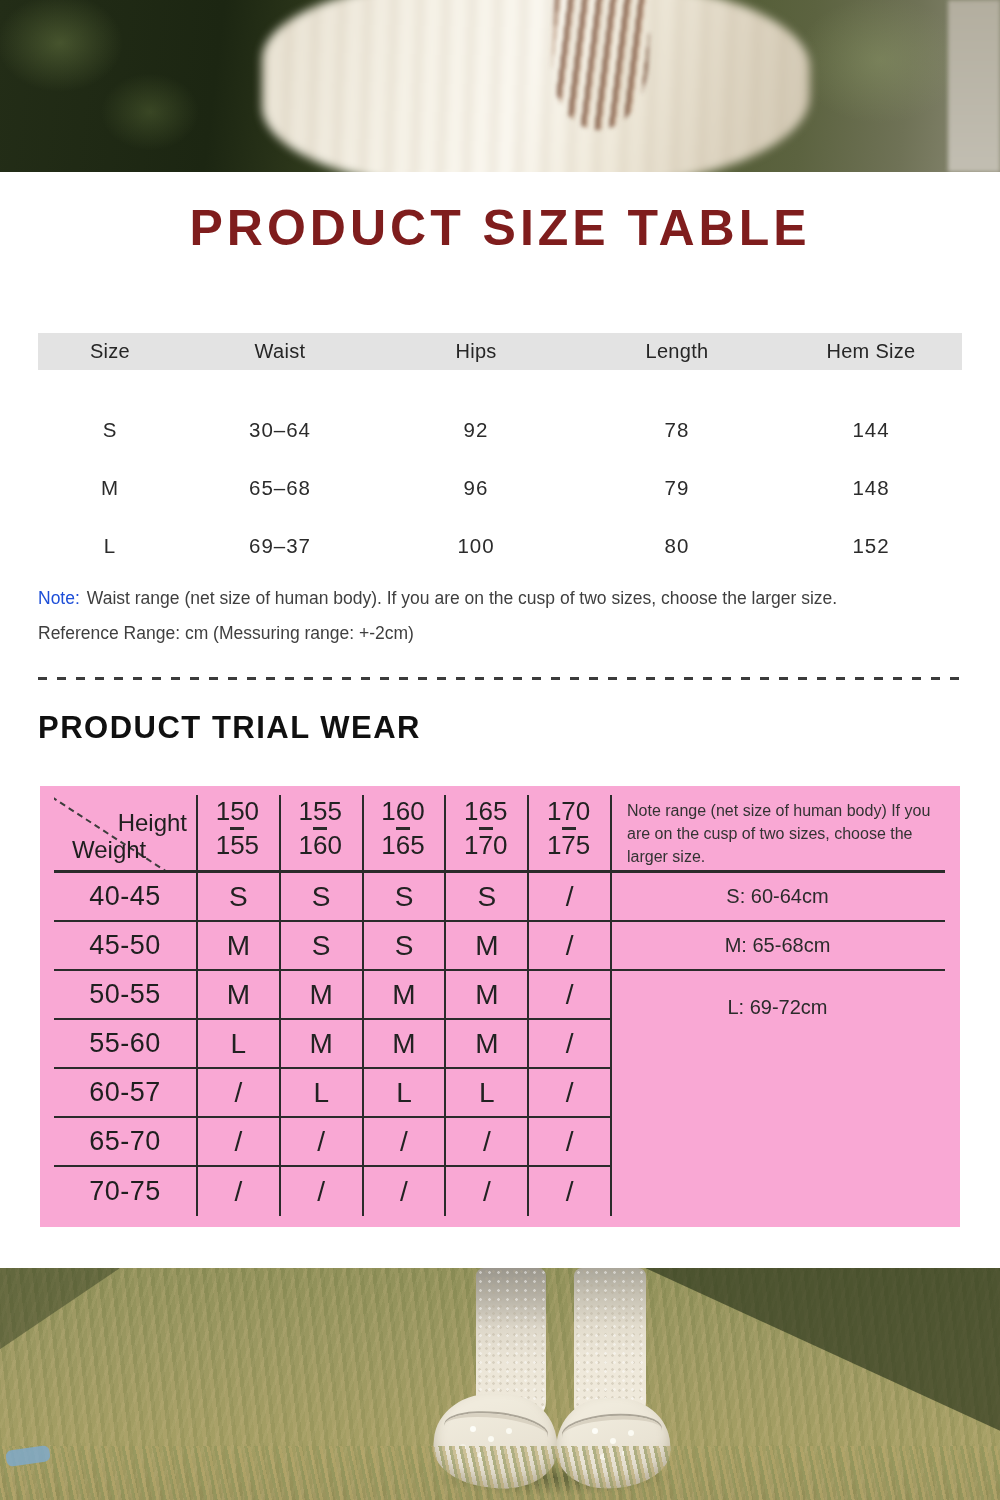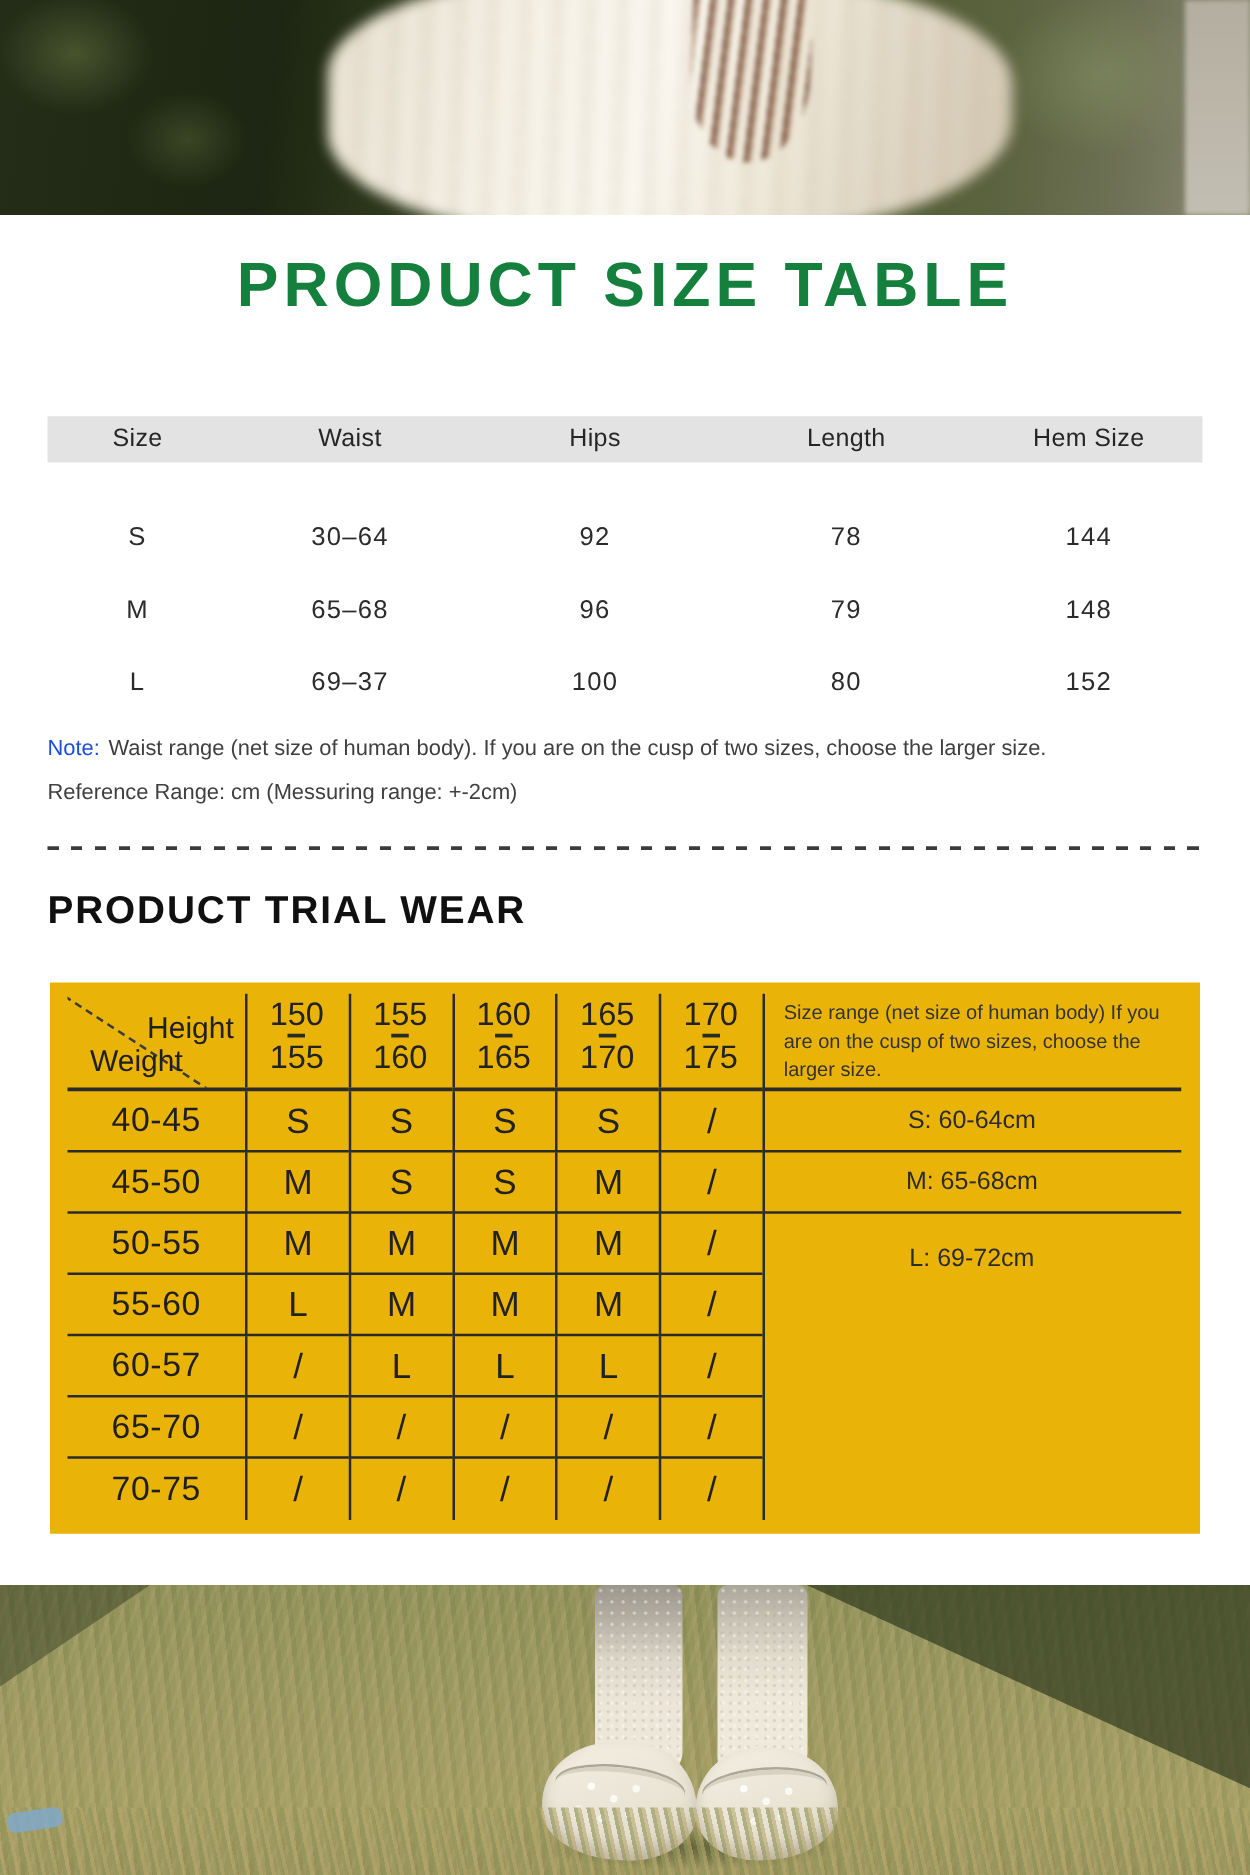--- a/index.html
+++ b/index.html
@@ -19,42 +19,42 @@
   .blouse::after{content:"";position:absolute;inset:0;border-radius:inherit;
     background:repeating-linear-gradient(92deg, rgba(190,175,150,.28) 0 6px, transparent 6px 26px);}
   .hair{position:absolute;left:552px;top:-8px;width:96px;height:138px;filter:blur(2px);
     background:repeating-linear-gradient(94deg, rgba(96,52,30,.85) 0 3px, rgba(140,85,50,.5) 3px 6px, transparent 6px 14px);
     border-radius:0 0 50% 50%;transform:rotate(3deg);}
   .wall{position:absolute;right:0;top:0;width:52px;height:100%;filter:blur(2px);
     background:linear-gradient(180deg,#b3ae9f,#c2beb2);}
 
   
   .h1{position:absolute;left:0;top:202px;width:1000px;text-align:center;
-      font-size:50px;line-height:52px;font-weight:700;letter-spacing:4px;color:#15803d;}
+      font-size:50px;line-height:52px;font-weight:700;letter-spacing:4px;color:#7f1d1d;}
   .h2{position:absolute;left:38px;top:711px;font-size:31px;line-height:34px;font-weight:700;
       letter-spacing:1.5px;color:#101010;}
 
   
   .size-header{position:absolute;left:38px;top:333px;width:924px;height:37px;background:#e3e3e3;
     display:grid;grid-template-columns:144px 196px 196px 206px 182px;align-items:center;}
   .sh{text-align:center;font-size:20px;color:#262626;letter-spacing:.3px;}
   .size-body{position:absolute;left:38px;top:401px;width:924px;display:grid;
     grid-template-columns:144px 196px 196px 206px 182px;grid-auto-rows:58px;align-items:center;}
   .sc{text-align:center;font-size:20.5px;color:#2b2b2b;letter-spacing:1px;}
 
   
   .notes{position:absolute;left:38px;top:581px;width:924px;font-size:17.5px;line-height:35px;color:#3f3f3f;}
   .note-bold{font-weight:400;color:#1d4ed8;margin-right:7px;}
 
   
   .divider{position:absolute;left:38px;top:677px;width:924px;height:3px;
     background:repeating-linear-gradient(90deg,#3b3b3b 0 9px,transparent 9px 19px);}
 
   
-  .trial-panel{position:absolute;left:40px;top:786px;width:920px;height:441px;background:#eab308;}
+  .trial-panel{position:absolute;left:40px;top:786px;width:920px;height:441px;background:#f9a8d4;}
   .trial-table{position:absolute;left:14px;top:0;width:891px;height:430px;}
   .tmain{position:absolute;left:0;top:0;display:grid;
     grid-template-columns:142px repeat(5,82.8px);grid-template-rows:87px repeat(7,49px);}
   .cell{display:flex;align-items:center;justify-content:center;box-sizing:border-box;position:relative;}
   .vl{border-left:2px solid #2b2b2b;}
   .bb{border-bottom:2px solid #2b2b2b;}
   .hb{border-bottom:3px solid #2b2b2b;}
   .hh{flex-direction:column;}
   .hh::before{content:"";position:absolute;left:0;top:9px;bottom:0;width:2px;background:#2b2b2b;}
   .hh .n{font-size:26px;line-height:25px;color:#222;}
@@ -244,21 +244,21 @@
 
         <div class="cell wcell">70-75</div>
         <div class="cell scell vl">/</div>
         <div class="cell scell vl">/</div>
         <div class="cell scell vl">/</div>
         <div class="cell scell vl">/</div>
         <div class="cell scell vl">/</div>
       </div>
 
       <div class="rc">
-        <div class="rch">Size range (net size of human body) If you are on the cusp of two sizes, choose the larger size.</div>
+        <div class="rch">Note range (net size of human body) If you are on the cusp of two sizes, choose the larger size.</div>
         <div class="rcv">S: 60-64cm</div>
         <div class="rcv">M: 65-68cm</div>
         <div class="rcl">L: 69-72cm</div>
       </div>
 
     </div>
   </div>
 
   <div class="hero-bottom">
     <div class="shadow-tr"></div>

